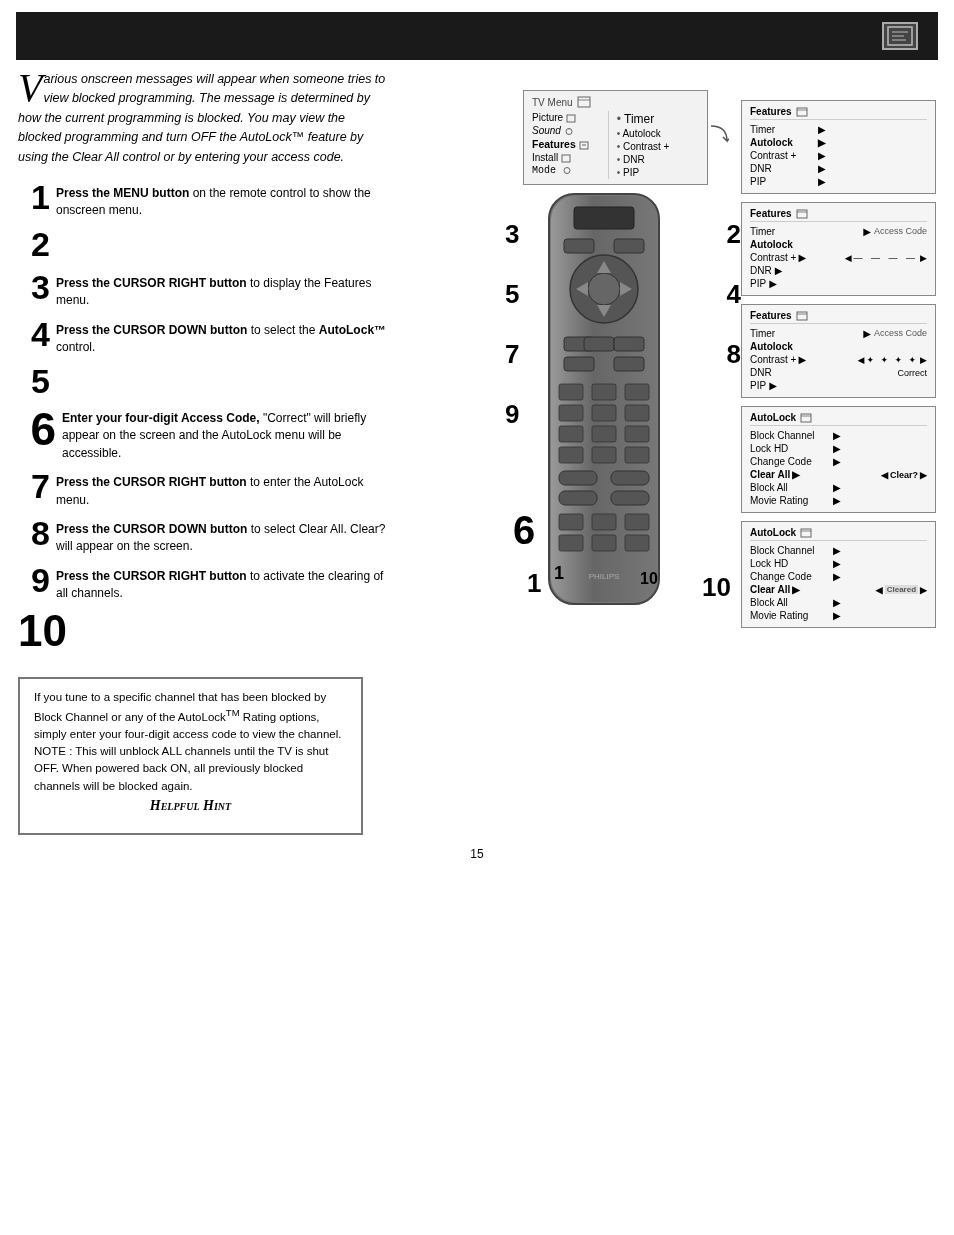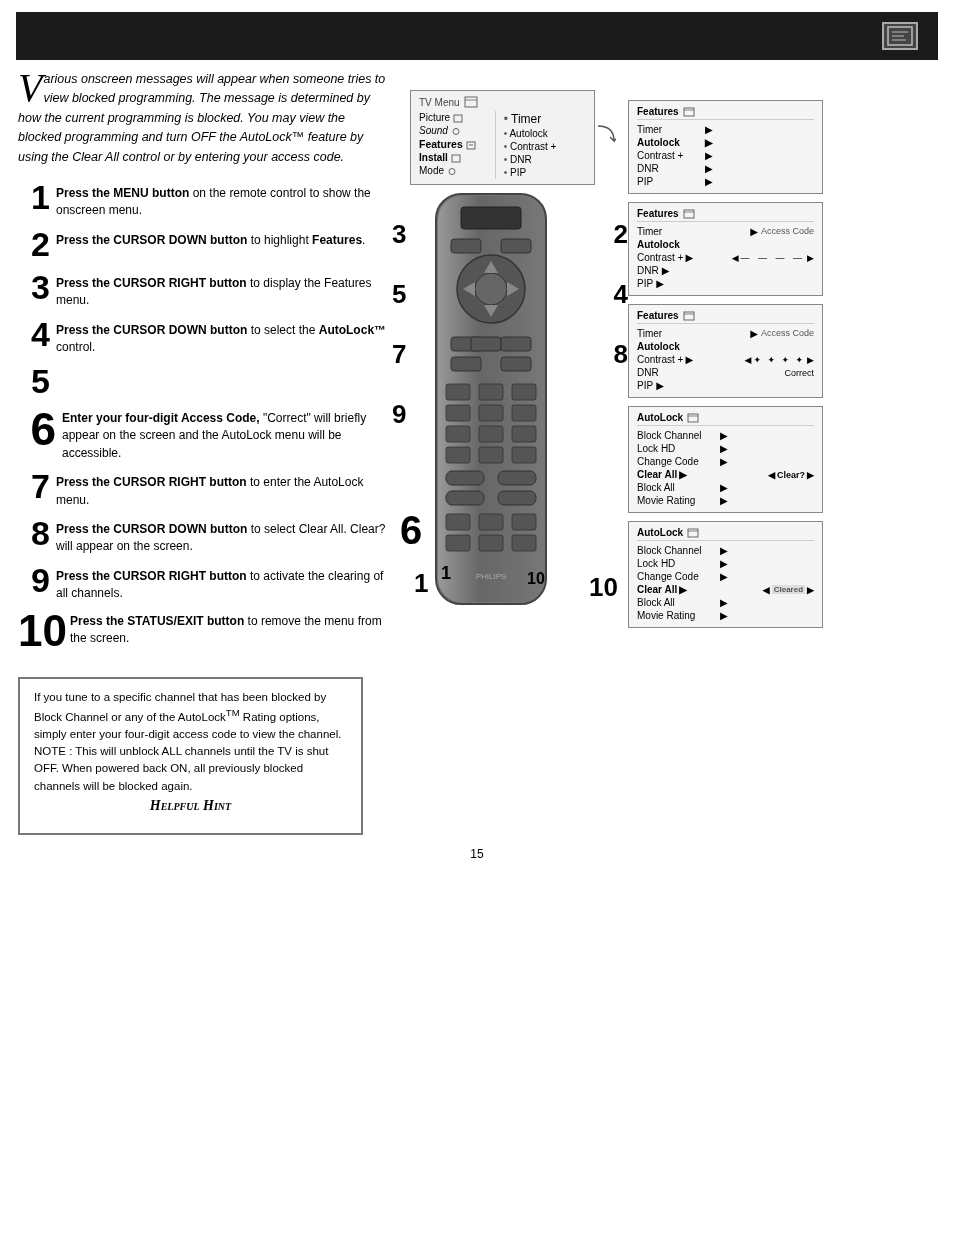--- a/index.html
+++ b/index.html
@@ -87,23 +87,20 @@
 
       <div class="step-item" style="display:flex; align-items:flex-start; margin-bottom:6px; gap:6px;">
         <span class="step-num" style="font-size:34px; font-weight:bold; min-width:32px; text-align:right; line-height:1.1;">1</span>
         <span class="step-text" style="font-size:12px; line-height:1.45; padding-top:6px;">
           <strong>Press the MENU button</strong> on the remote control to show the onscreen menu.
         </span>
       </div>
 
       <div class="step-item" style="display:flex; align-items:flex-start; margin-bottom:6px; gap:6px;">
         <span class="step-num" style="font-size:34px; font-weight:bold; min-width:32px; text-align:right; line-height:1.1;">2</span>
-        <span class="step-text" style="font-size:12px; line-height:1.45; padding-top:6px;">
-          <strong>Press the CURSOR DOWN button</strong> to highlight <strong>Features</strong>.
-        </span>
       </div>
 
       <div class="step-item" style="display:flex; align-items:flex-start; margin-bottom:6px; gap:6px;">
         <span class="step-num" style="font-size:34px; font-weight:bold; min-width:32px; text-align:right; line-height:1.1;">3</span>
         <span class="step-text" style="font-size:12px; line-height:1.45; padding-top:6px;">
           <strong>Press the CURSOR RIGHT button</strong> to display the Features menu.
         </span>
       </div>
 
       <div class="step-item" style="display:flex; align-items:flex-start; margin-bottom:6px; gap:6px;">
@@ -140,29 +137,26 @@
 
       <div class="step-item" style="display:flex; align-items:flex-start; margin-bottom:6px; gap:6px;">
         <span class="step-num" style="font-size:34px; font-weight:bold; min-width:32px; text-align:right; line-height:1.1;">9</span>
         <span class="step-text" style="font-size:12px; line-height:1.45; padding-top:6px;">
           <strong>Press the CURSOR RIGHT button</strong> to activate the clearing of all channels.
         </span>
       </div>
 
       <div class="step-item" style="display:flex; align-items:flex-start; margin-bottom:6px; gap:6px;">
         <span class="step-num" style="font-size:44px; font-weight:bold; min-width:46px; text-align:right; line-height:1.0;">10</span>
-        <span class="step-text" style="font-size:12px; line-height:1.45; padding-top:4px;">
-          <strong>Press the STATUS/EXIT button</strong> to remove the menu from the screen.
-        </span>
       </div>
 
     </div>
   </div>
 
-  <div style="flex:1; display:flex; flex-direction:column; gap:8px; padding-top:20px;">
+  <div style="flex:1; display:flex; flex-direction:column; gap:8px; padding-top:20px;align-items:flex-end;">
 
     <div style="display:flex; gap:8px; align-items:flex-start;">
 
       <div style="position:relative; width:220px;">
 
         <div style="border:1px solid #888; background:#f2f2f2; padding:5px 8px; font-size:10px; width:185px; margin-left:10px; margin-bottom:4px; position:relative;">
           <div style="display:flex; align-items:center; gap:4px; margin-bottom:3px; font-size:10px; color:#444;">
             <span>TV Menu</span>
             <svg width="14" height="12" viewBox="0 0 14 12">
                 <rect x="1" y="1" width="12" height="10" fill="none" stroke="#666" stroke-width="1"></rect>
@@ -175,24 +169,24 @@
                     <rect x="1" y="1" width="8" height="7" fill="none" stroke="#666" stroke-width="1"></rect>
                   </svg></div>
               <div style="padding:1px 0; font-size:10px;font-style:italic;">Sound <svg width="10" height="9" viewBox="0 0 10 9" style="vertical-align:middle;">
                     <circle cx="5" cy="4.5" r="3" fill="none" stroke="#666" stroke-width="1"></circle>
                     <line x1="5" y1="1.5" x2="5" y2="2.5" stroke="#666" stroke-width="1"></line>
                   </svg></div>
               <div style="padding:1px 0; font-size:10.5px; font-weight:bold;">Features <svg width="10" height="9" viewBox="0 0 10 9" style="vertical-align:middle;">
                     <rect x="1" y="1" width="8" height="7" fill="none" stroke="#666" stroke-width="1"></rect>
                     <line x1="3" y1="4" x2="7" y2="4" stroke="#666" stroke-width="1"></line>
                   </svg></div>
-              <div style="padding:1px 0; font-size:10px;font-weight:bold;">Install <svg width="10" height="9" viewBox="0 0 10 9" style="vertical-align:middle;">
+              <div style="padding:1px 0; font-size:10px;">Install <svg width="10" height="9" viewBox="0 0 10 9" style="vertical-align:middle;">
                     <rect x="1" y="1" width="8" height="7" fill="none" stroke="#666" stroke-width="1"></rect>
                   </svg></div>
-              <div style="padding:1px 0; font-size:10px;">Mode <svg width="10" height="9" viewBox="0 0 10 9" style="vertical-align:middle;">
+              <div style="padding:1px 0; font-size:10px;font-family:Liberation Mono, monospace;">Mode <svg width="10" height="9" viewBox="0 0 10 9" style="vertical-align:middle;">
                     <circle cx="5" cy="4.5" r="3" fill="none" stroke="#666" stroke-width="1"></circle>
                   </svg></div>
             </div>
             <div style="border-left:1px solid #ccc; padding-left:8px;">
               <div style="padding:1px 0; font-size:12px;"><span style="color:#555;">•</span> Timer</div>
               <div style="padding:1px 0; font-size:10px;"><span style="color:#555;">•</span> Autolock</div>
               <div style="padding:1px 0; font-size:10px;"><span style="color:#555;">•</span> Contrast +</div>
               <div style="padding:1px 0; font-size:10px;"><span style="color:#555;">•</span> DNR</div>
               <div style="padding:1px 0; font-size:10px;"><span style="color:#555;">•</span> PIP</div>
             </div>

